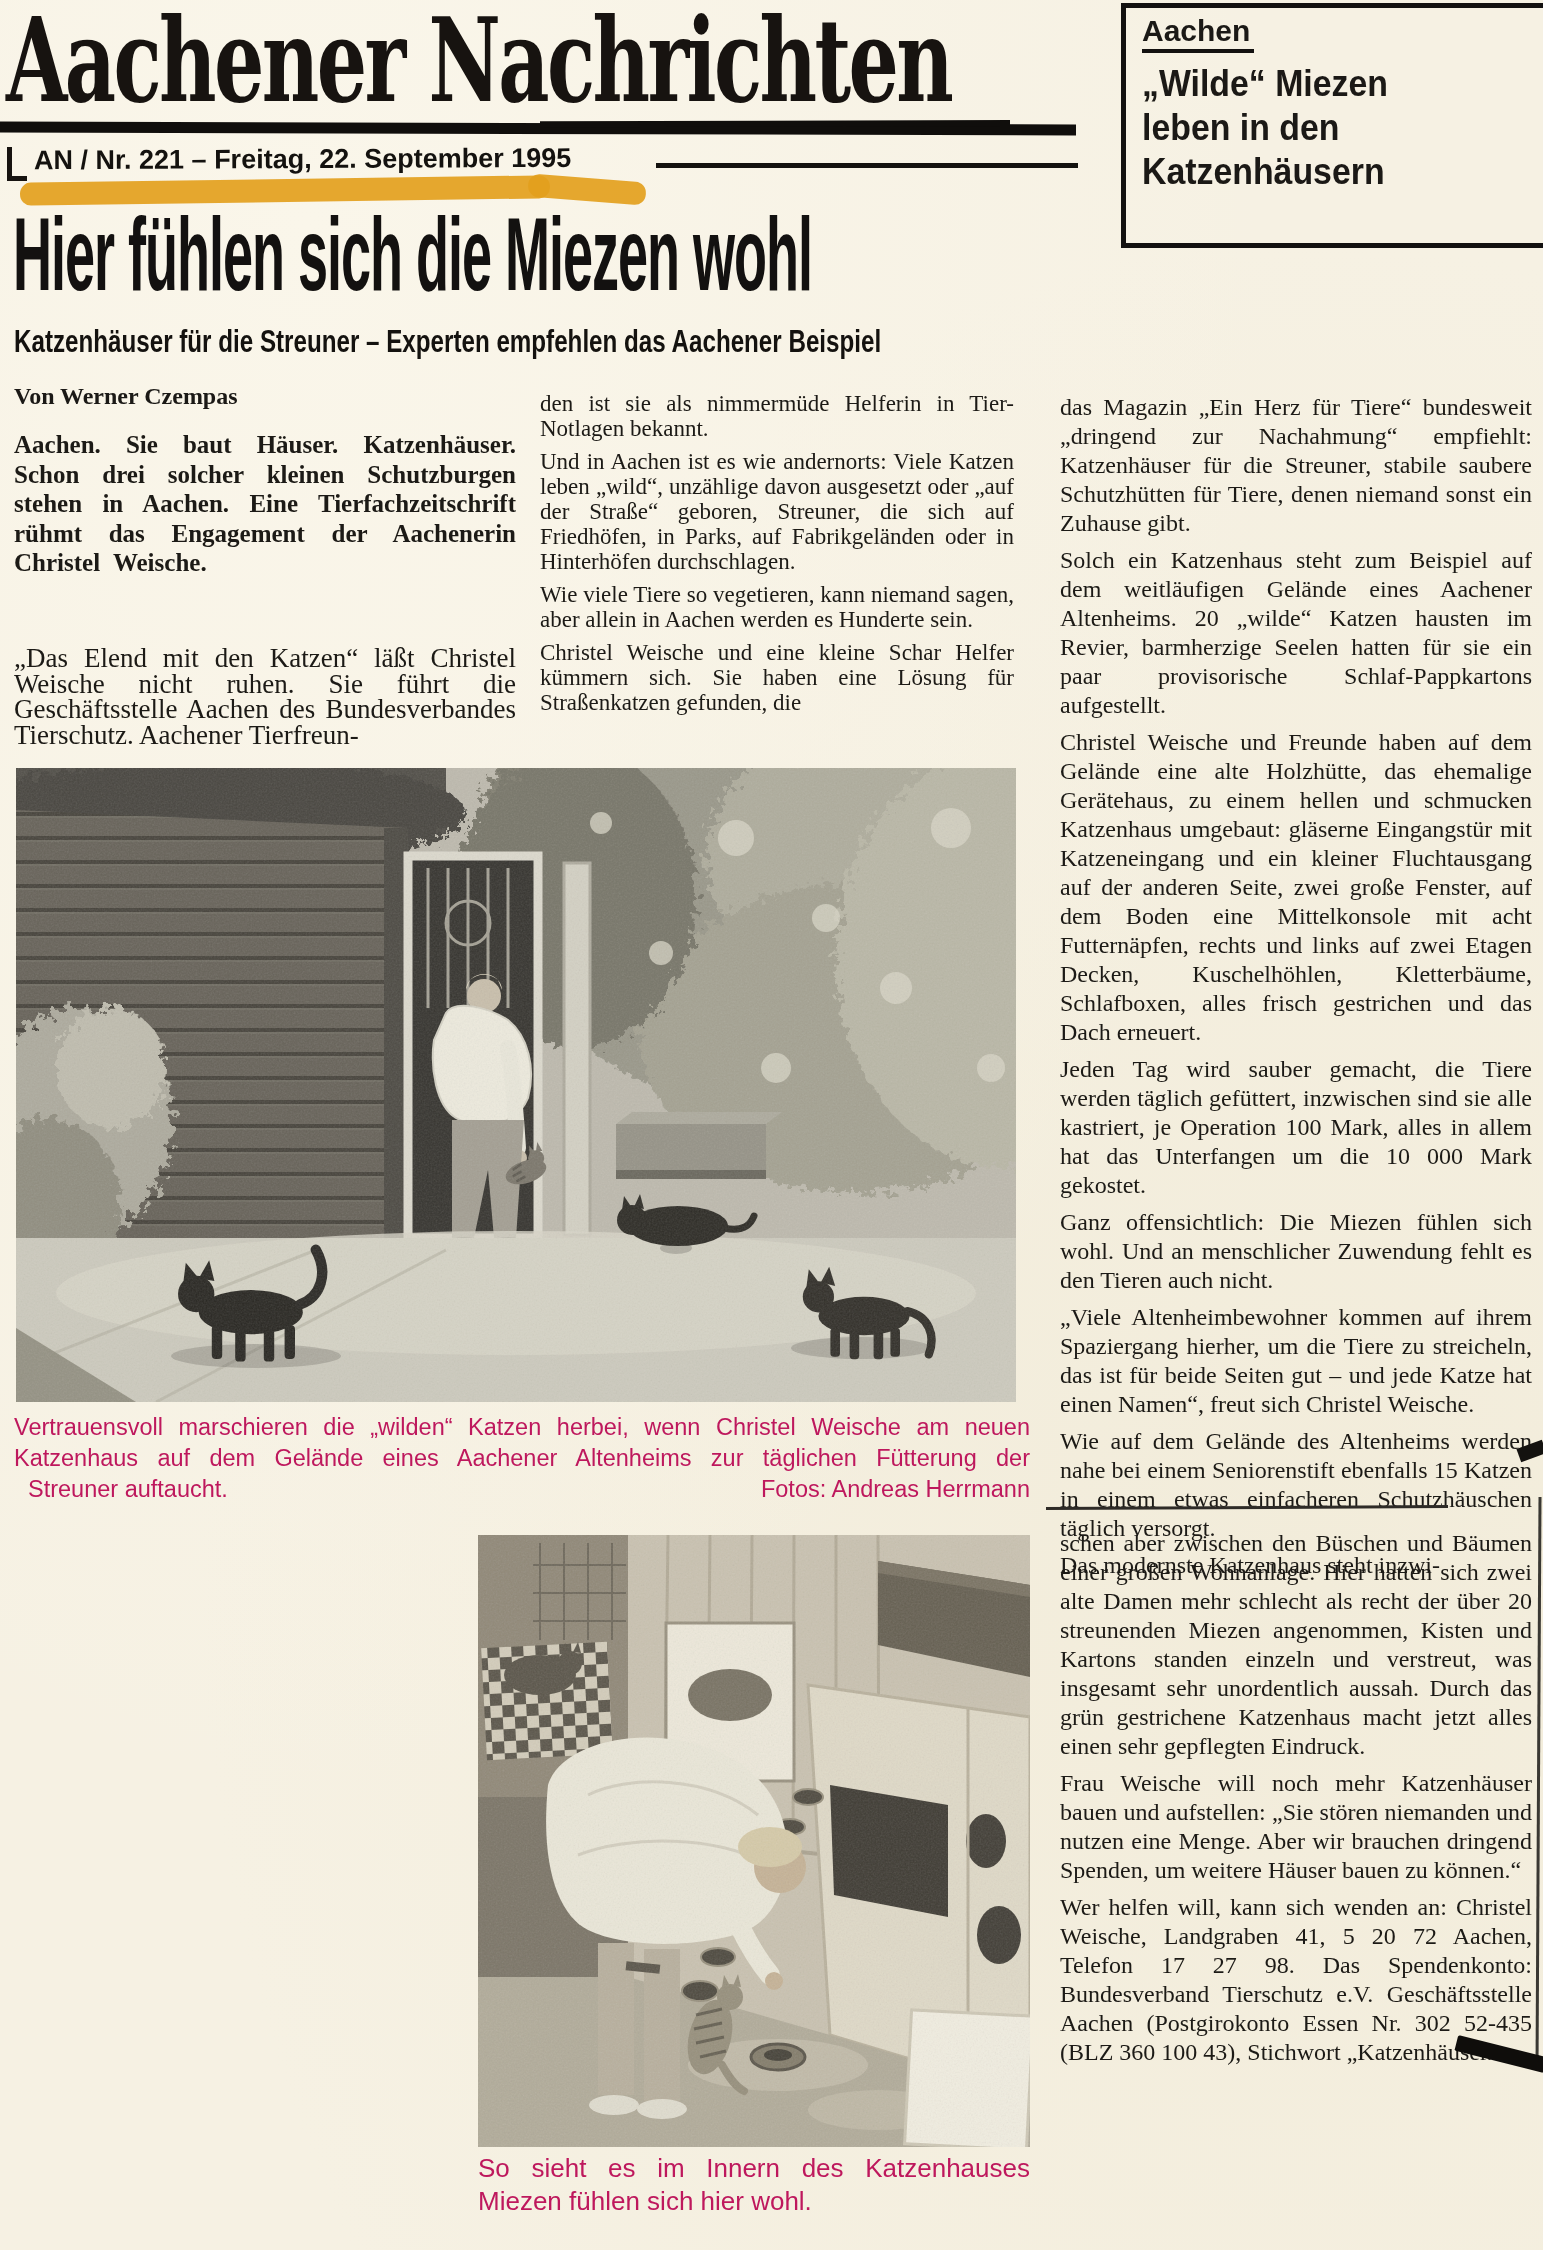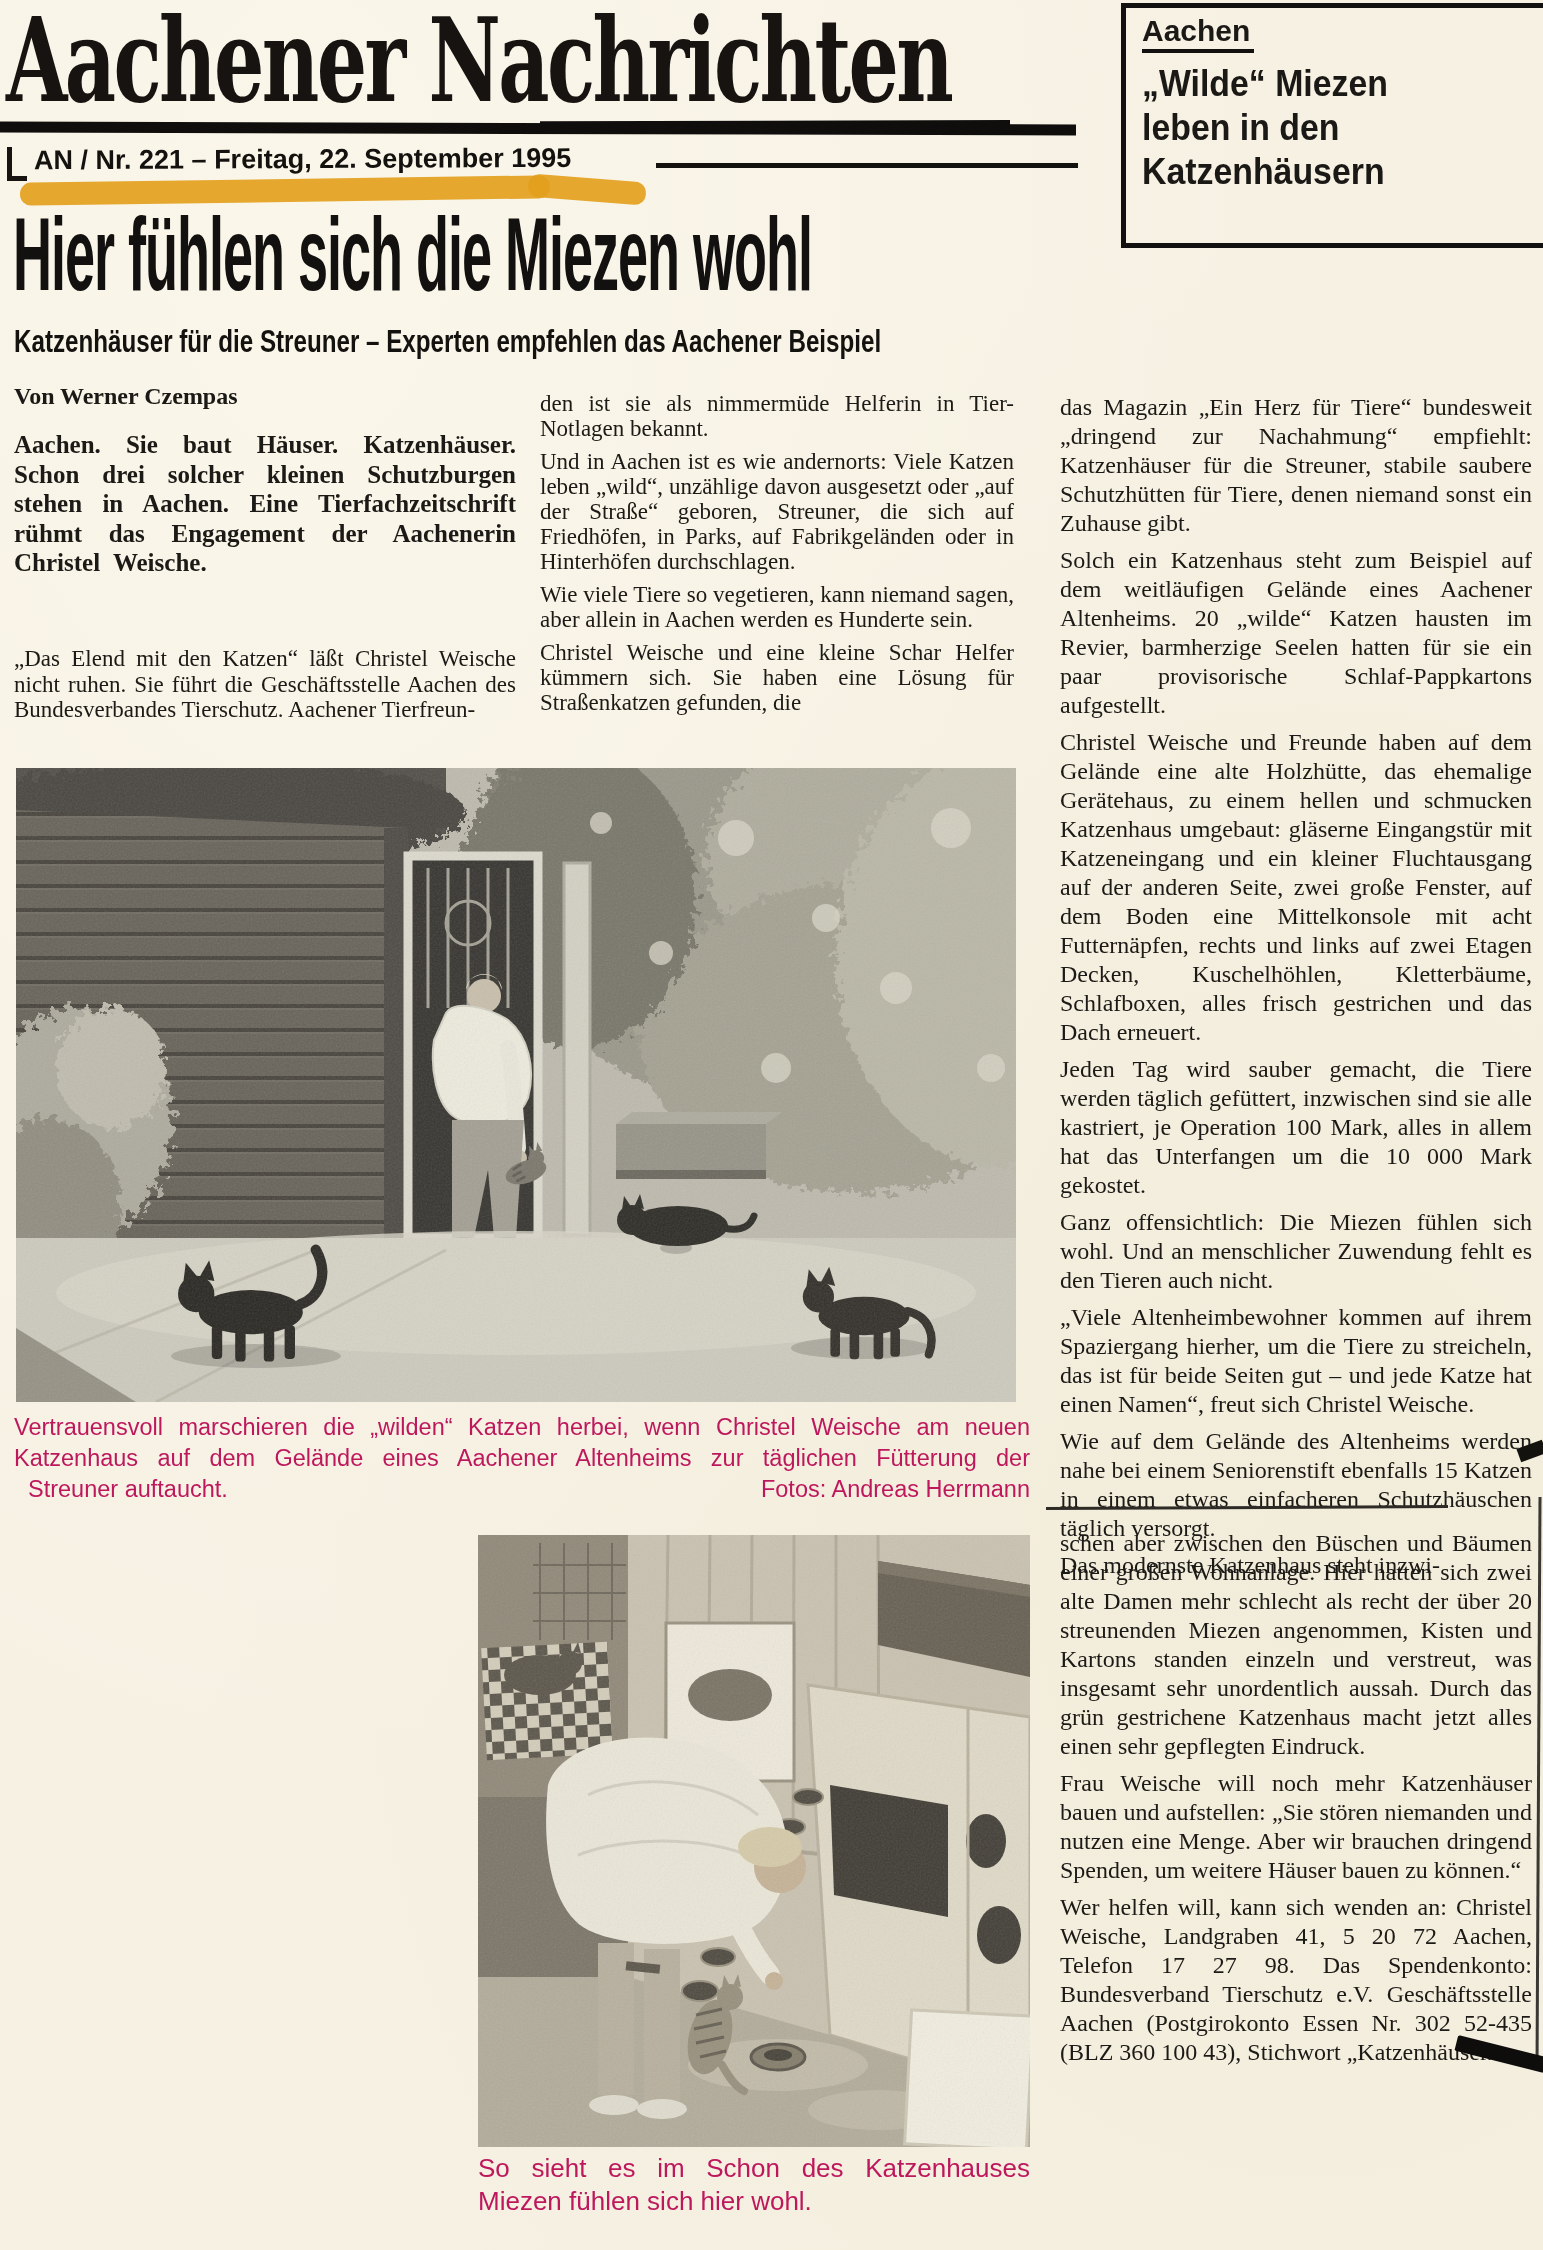--- a/index.html
+++ b/index.html
@@ -37,21 +37,21 @@
   .headline{left:13px;top:202px;white-space:nowrap;font-weight:bold;font-size:104px;letter-spacing:-2px;line-height:1.0;color:#131110;
     transform:scale(0.52,1);transform-origin:left top;}
   .subheadline{left:14px;top:324px;white-space:nowrap;font-weight:bold;font-size:31px;color:#14120f;
     transform:scale(0.78,1);transform-origin:left top;}
 
   
   .serif{font-family:"Liberation Serif", serif;text-align:justify;color:#1c1a16;}
   .serif p{margin:8px;}
   .byline{left:14px;top:383px;width:502px;font-family:"Liberation Serif", serif;font-weight:bold;font-size:24px;}
   .lede{left:14px;top:430px;width:502px;font-weight:bold;font-size:25px;line-height:29.5px;word-spacing:7px;}
-  .col1p2{left:14px;top:646px;width:502px;font-size:23px;line-height:25.5px;}
+  .col1p2{left:14px;top:646px;width:502px;font-size:27px;line-height:25.5px;}
   .col2{left:532px;top:383px;width:490px;font-size:23px;line-height:25px;}
   .col3a{left:1052px;top:385px;width:488px;font-size:24px;line-height:29px;}
   .col3b{left:1052px;top:1521px;width:488px;font-size:24px;line-height:29px;font-family:Liberation Serif, serif;}
   .col3-divider{left:1046px;top:1506px;width:402px;height:3px;background:#2e2b27;transform:rotate(-0.25deg);}
 
   
   .photo{display:block;}
   .photo1{left:16px;top:768px;}
   .photo2{left:478px;top:1535px;}
 
@@ -365,19 +365,19 @@
     <path d="M244,530 C252,544 258,552 266,556" stroke="#8c8471" stroke-width="8" fill="none" stroke-linecap="round"></path>
   </g>
 
   <rect x="430" y="478" width="122" height="134" fill="#f0ece0" stroke="#c9c2b0" stroke-width="3" transform="rotate(3 491 545)"></rect>
 
   <rect width="552" height="612" filter="url(#grain)" opacity="0.3"></rect>
   <rect width="552" height="612" fill="#f6f1e3" opacity="0.10"></rect>
 </svg>
 
 <div class="abs caption cap2">
-  <div class="cap-just">So sieht es im Schon des Katzenhauses</div>
+  <div class="cap-just">So sieht es im Innern des Katzenhauses</div>
   <div>Miezen fühlen sich hier wohl.</div>
 </div>
 
 <div class="abs edge-line"></div>
 <div class="abs edge-blob-top"></div>
 <div class="abs corner-wedge"></div>
 
 </body></html>

